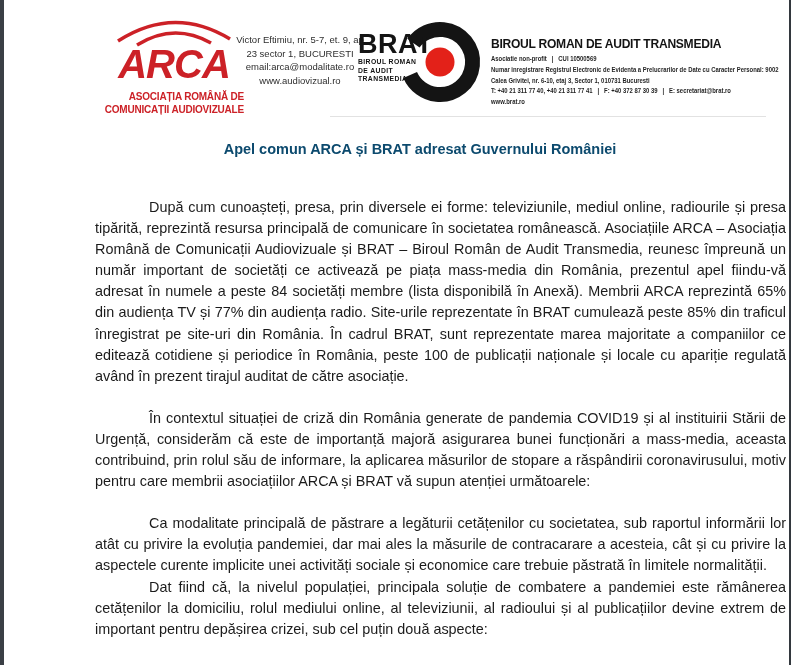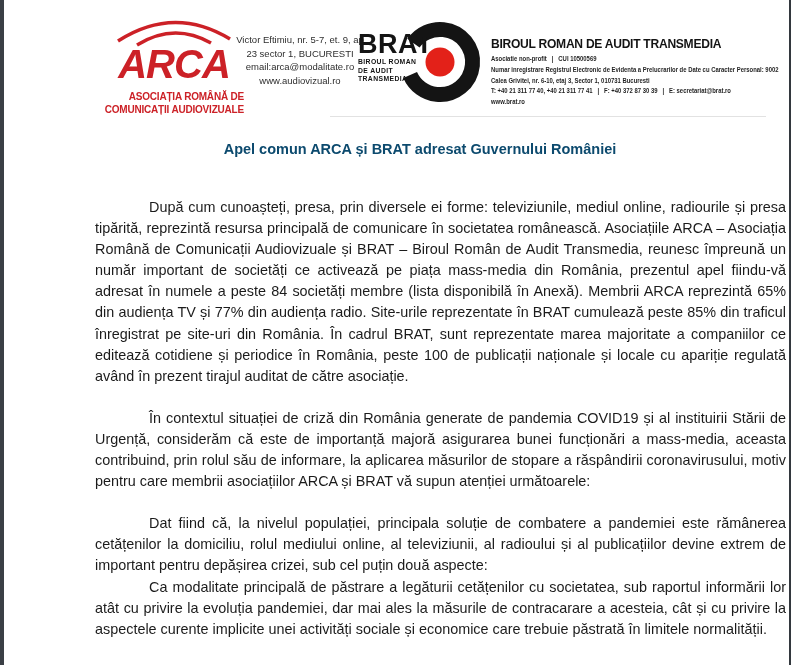--- a/index.html
+++ b/index.html
@@ -112,15 +112,15 @@
   <div class="brat-info-line">www.brat.ro</div>
 </div>
 
 <div class="header-divider"></div>
 
 <div class="doc-title">Apel comun ARCA și BRAT adresat Guvernului României</div>
 
 <div class="doc-body">
   <p class="gap">După cum cunoașteți, presa, prin diversele ei forme: televiziunile, mediul online, radiourile și presa tipărită, reprezintă resursa principală de comunicare în societatea românească. Asociațiile ARCA – Asociația Română de Comunicații Audiovizuale și BRAT – Biroul Român de Audit Transmedia, reunesc împreună un număr important de societăți ce activează pe piața mass-media din România, prezentul apel fiindu-vă adresat în numele a peste 84 societăți membre (lista disponibilă în Anexă). Membrii ARCA reprezintă 65% din audiența TV și 77% din audiența radio. Site-urile reprezentate în BRAT cumulează peste 85% din traficul înregistrat pe site-uri din România. În cadrul BRAT, sunt reprezentate marea majoritate a companiilor ce editează cotidiene și periodice în România, peste 100 de publicații naționale și locale cu apariție regulată având în prezent tirajul auditat de către asociație.</p>
   <p class="gap">În contextul situației de criză din România generate de pandemia COVID19 și al instituirii Stării de Urgență, considerăm că este de importanță majoră asigurarea bunei funcționări a mass-media, aceasta contribuind, prin rolul său de informare, la aplicarea măsurilor de stopare a răspândirii coronavirusului, motiv pentru care membrii asociațiilor ARCA și BRAT vă supun atenției următoarele:</p>
+  <p>Ca modalitate principală de păstrare a legăturii cetățenilor cu societatea, sub raportul informării lor atât cu privire la evoluția pandemiei, dar mai ales la măsurile de contracarare a acesteia, cât și cu privire la aspectele curente implicite unei activități sociale și economice care trebuie păstrată în limitele normalității.</p>
   <p>Dat fiind că, la nivelul populației, principala soluție de combatere a pandemiei este rămânerea cetățenilor la domiciliu, rolul mediului online, al televiziunii, al radioului și al publicațiilor devine extrem de important pentru depășirea crizei, sub cel puțin două aspecte:</p>
-  <p>Ca modalitate principală de păstrare a legăturii cetățenilor cu societatea, sub raportul informării lor atât cu privire la evoluția pandemiei, dar mai ales la măsurile de contracarare a acesteia, cât și cu privire la aspectele curente implicite unei activități sociale și economice care trebuie păstrată în limitele normalității.</p>
 </div>
 
 </body></html>

